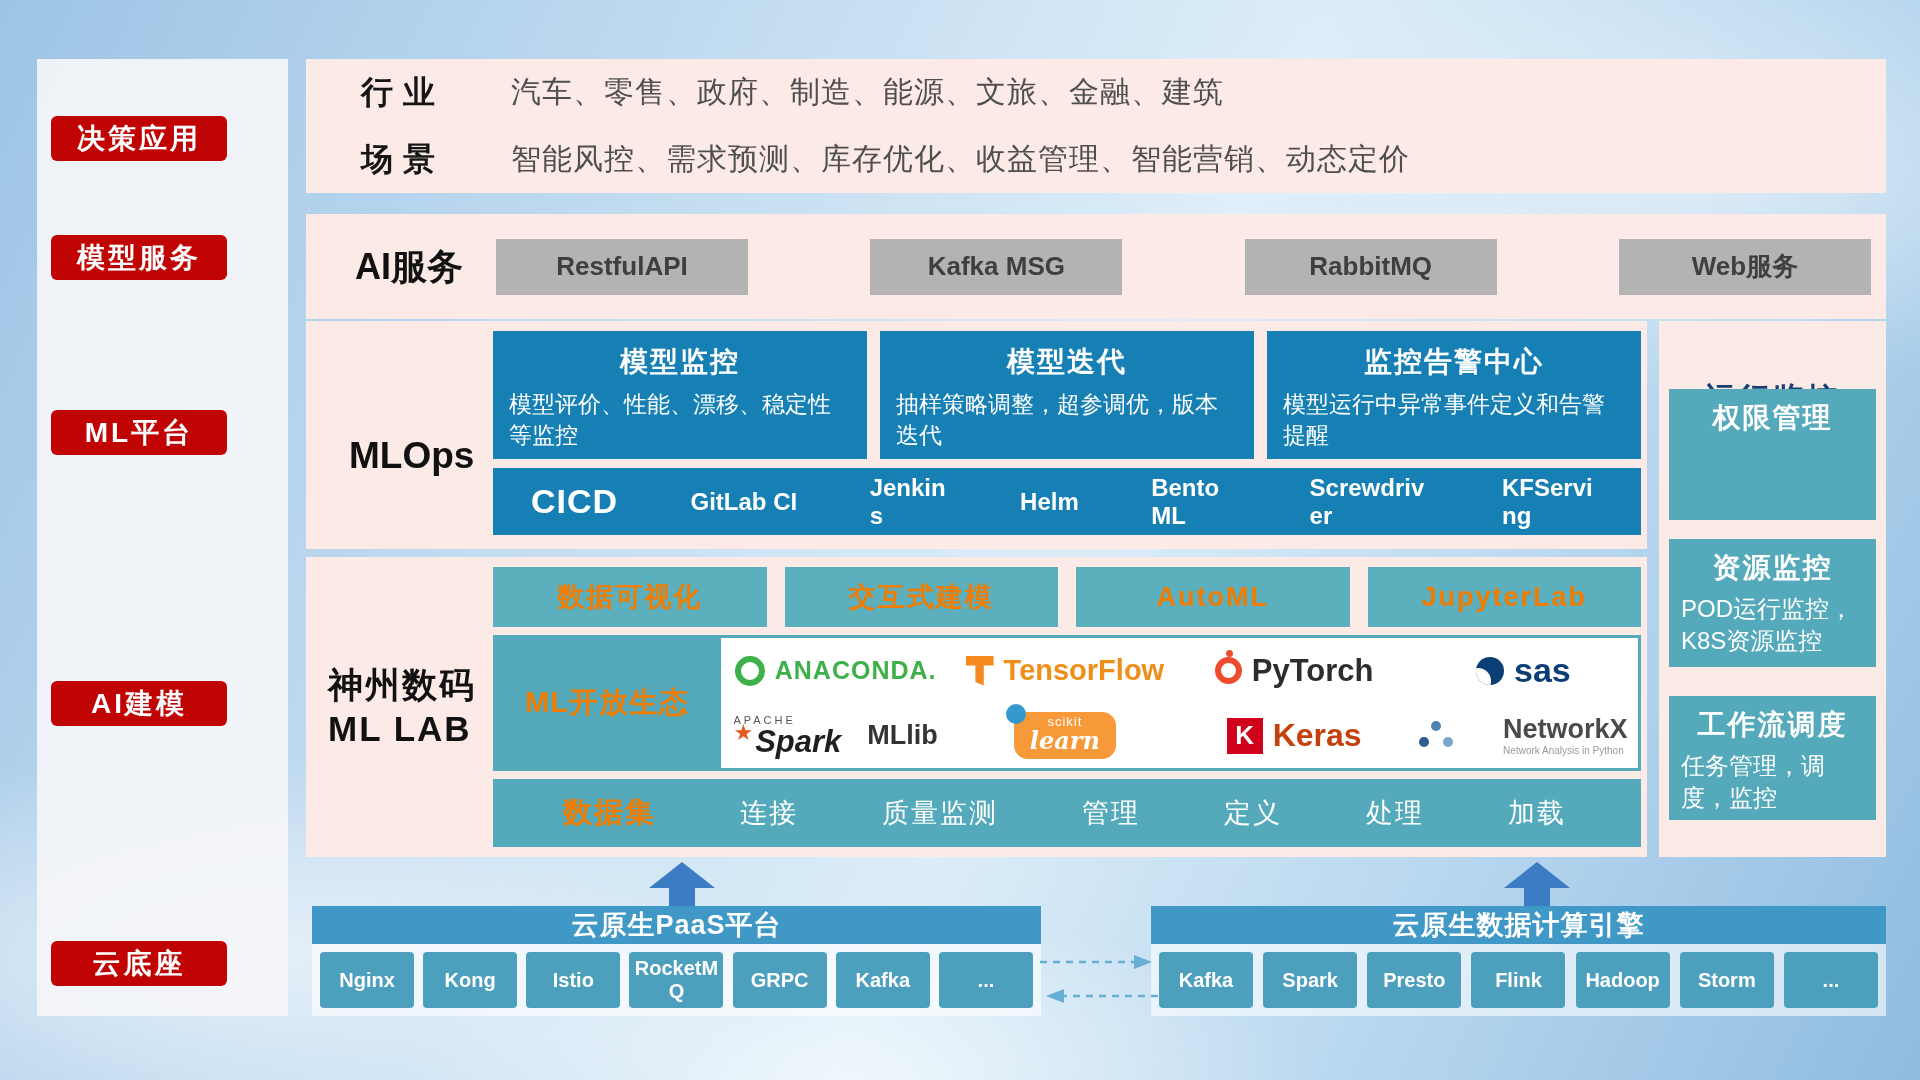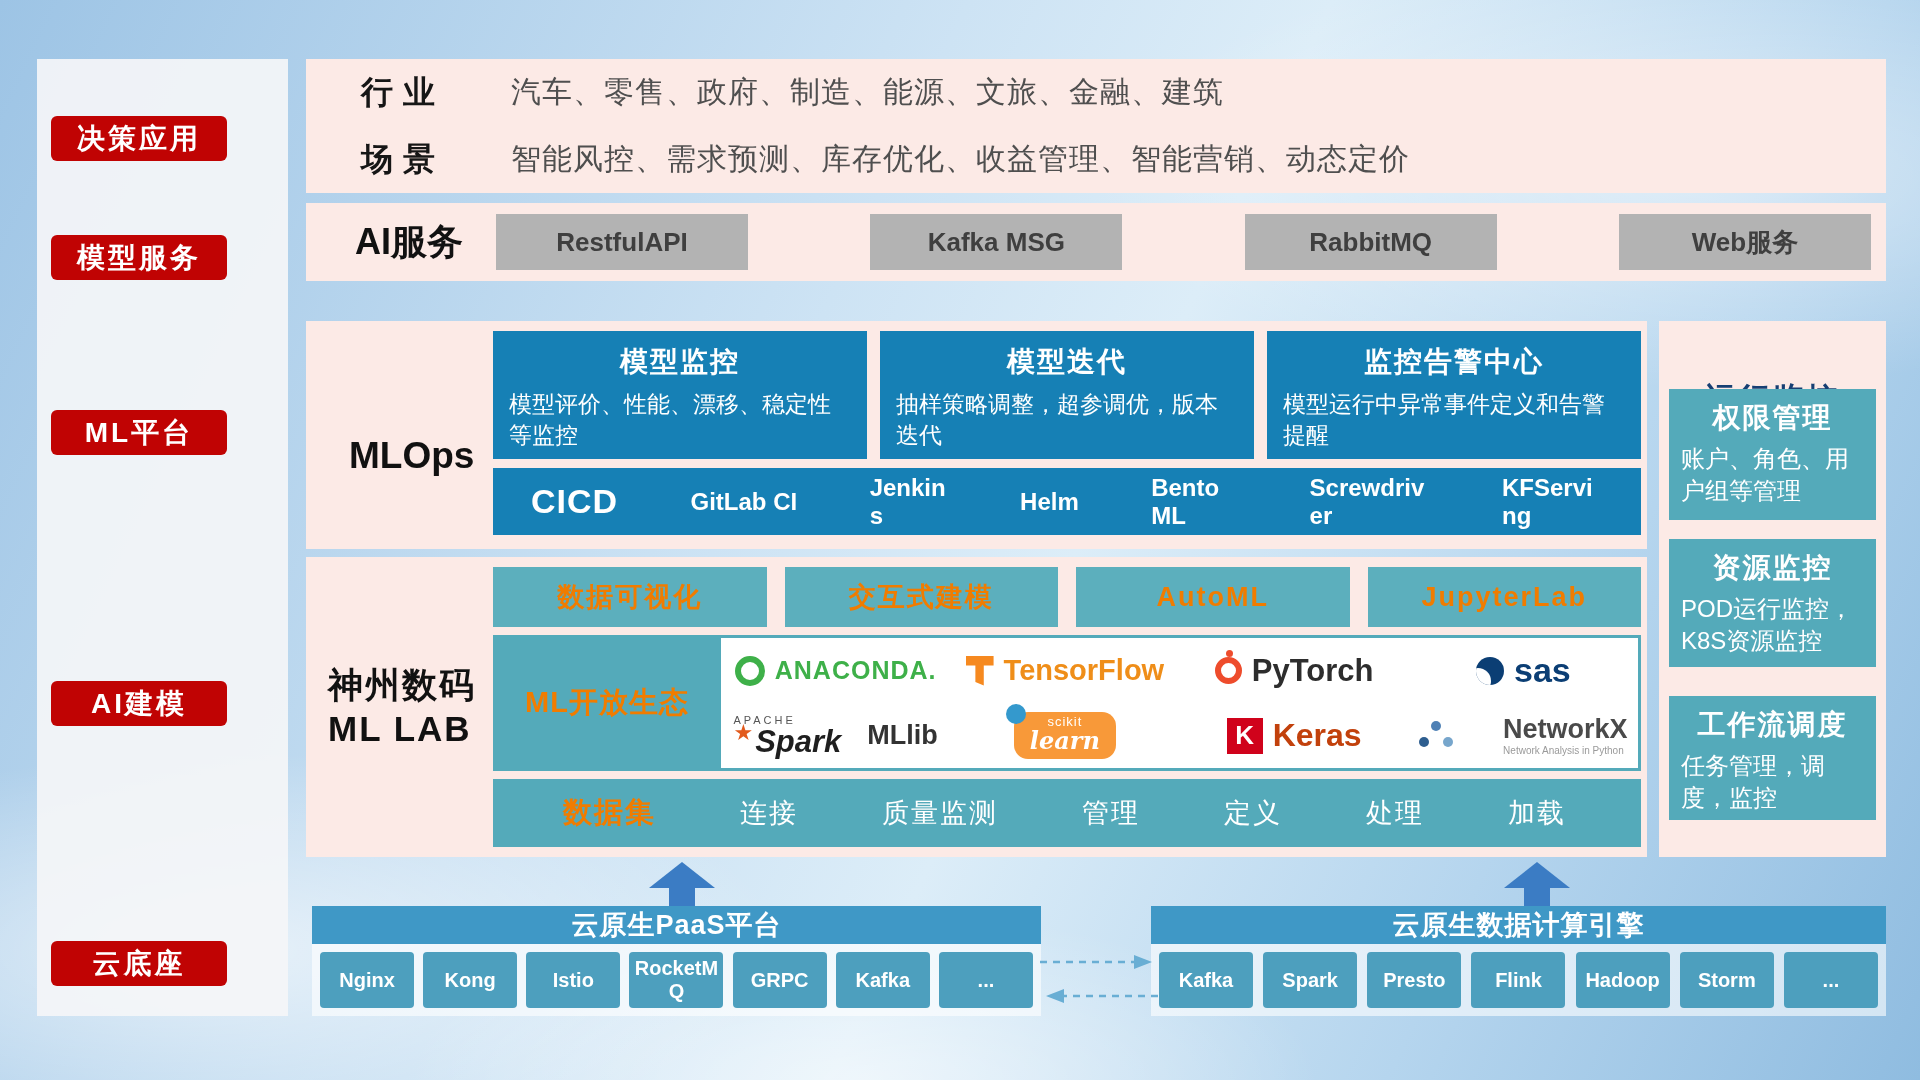--- a/index.html
+++ b/index.html
@@ -156,21 +156,21 @@
     <div class="ind-row">
       <div class="ind-label">行业</div>
       <div class="ind-text">汽车、零售、政府、制造、能源、文旅、金融、建筑</div>
     </div>
     <div class="ind-row">
       <div class="ind-label">场景</div>
       <div class="ind-text">智能风控、需求预测、库存优化、收益管理、智能营销、动态定价</div>
     </div>
   </div>
 
-  <div class="panel" style="left:306px; top:203px; width:1580px; height:78px;">
+  <div class="panel" style="left:306px; top:214px; width:1580px; height:105px;">
     <div class="ai-label">AI服务</div>
     <div class="ai-btns">
       <div class="gray-btn">RestfulAPI</div>
       <div class="gray-btn">Kafka MSG</div>
       <div class="gray-btn">RabbitMQ</div>
       <div class="gray-btn">Web服务</div>
     </div>
   </div>
 
   <div class="panel" style="left:306px; top:321px; width:1341px; height:228px;">
@@ -272,21 +272,20 @@
       <div class="ds-item">定义</div>
       <div class="ds-item">处理</div>
       <div class="ds-item">加载</div>
     </div>
   </div>
 
   <div class="panel" style="left:1659px; top:321px; width:227px; height:536px;">
     <div class="mon-title">运行监控</div>
     <div class="mon-card" style="top:68px; height:131px;">
       <div class="mc-title">权限管理</div>
-      <div class="mc-desc">账户、角色、用户组等管理</div>
     </div>
     <div class="mon-card" style="top:218px; height:128px;">
       <div class="mc-title">资源监控</div>
       <div class="mc-desc">POD运行监控，K8S资源监控</div>
     </div>
     <div class="mon-card" style="top:375px; height:124px;">
       <div class="mc-title">工作流调度</div>
       <div class="mc-desc">任务管理，调度，监控</div>
     </div>
   </div>

